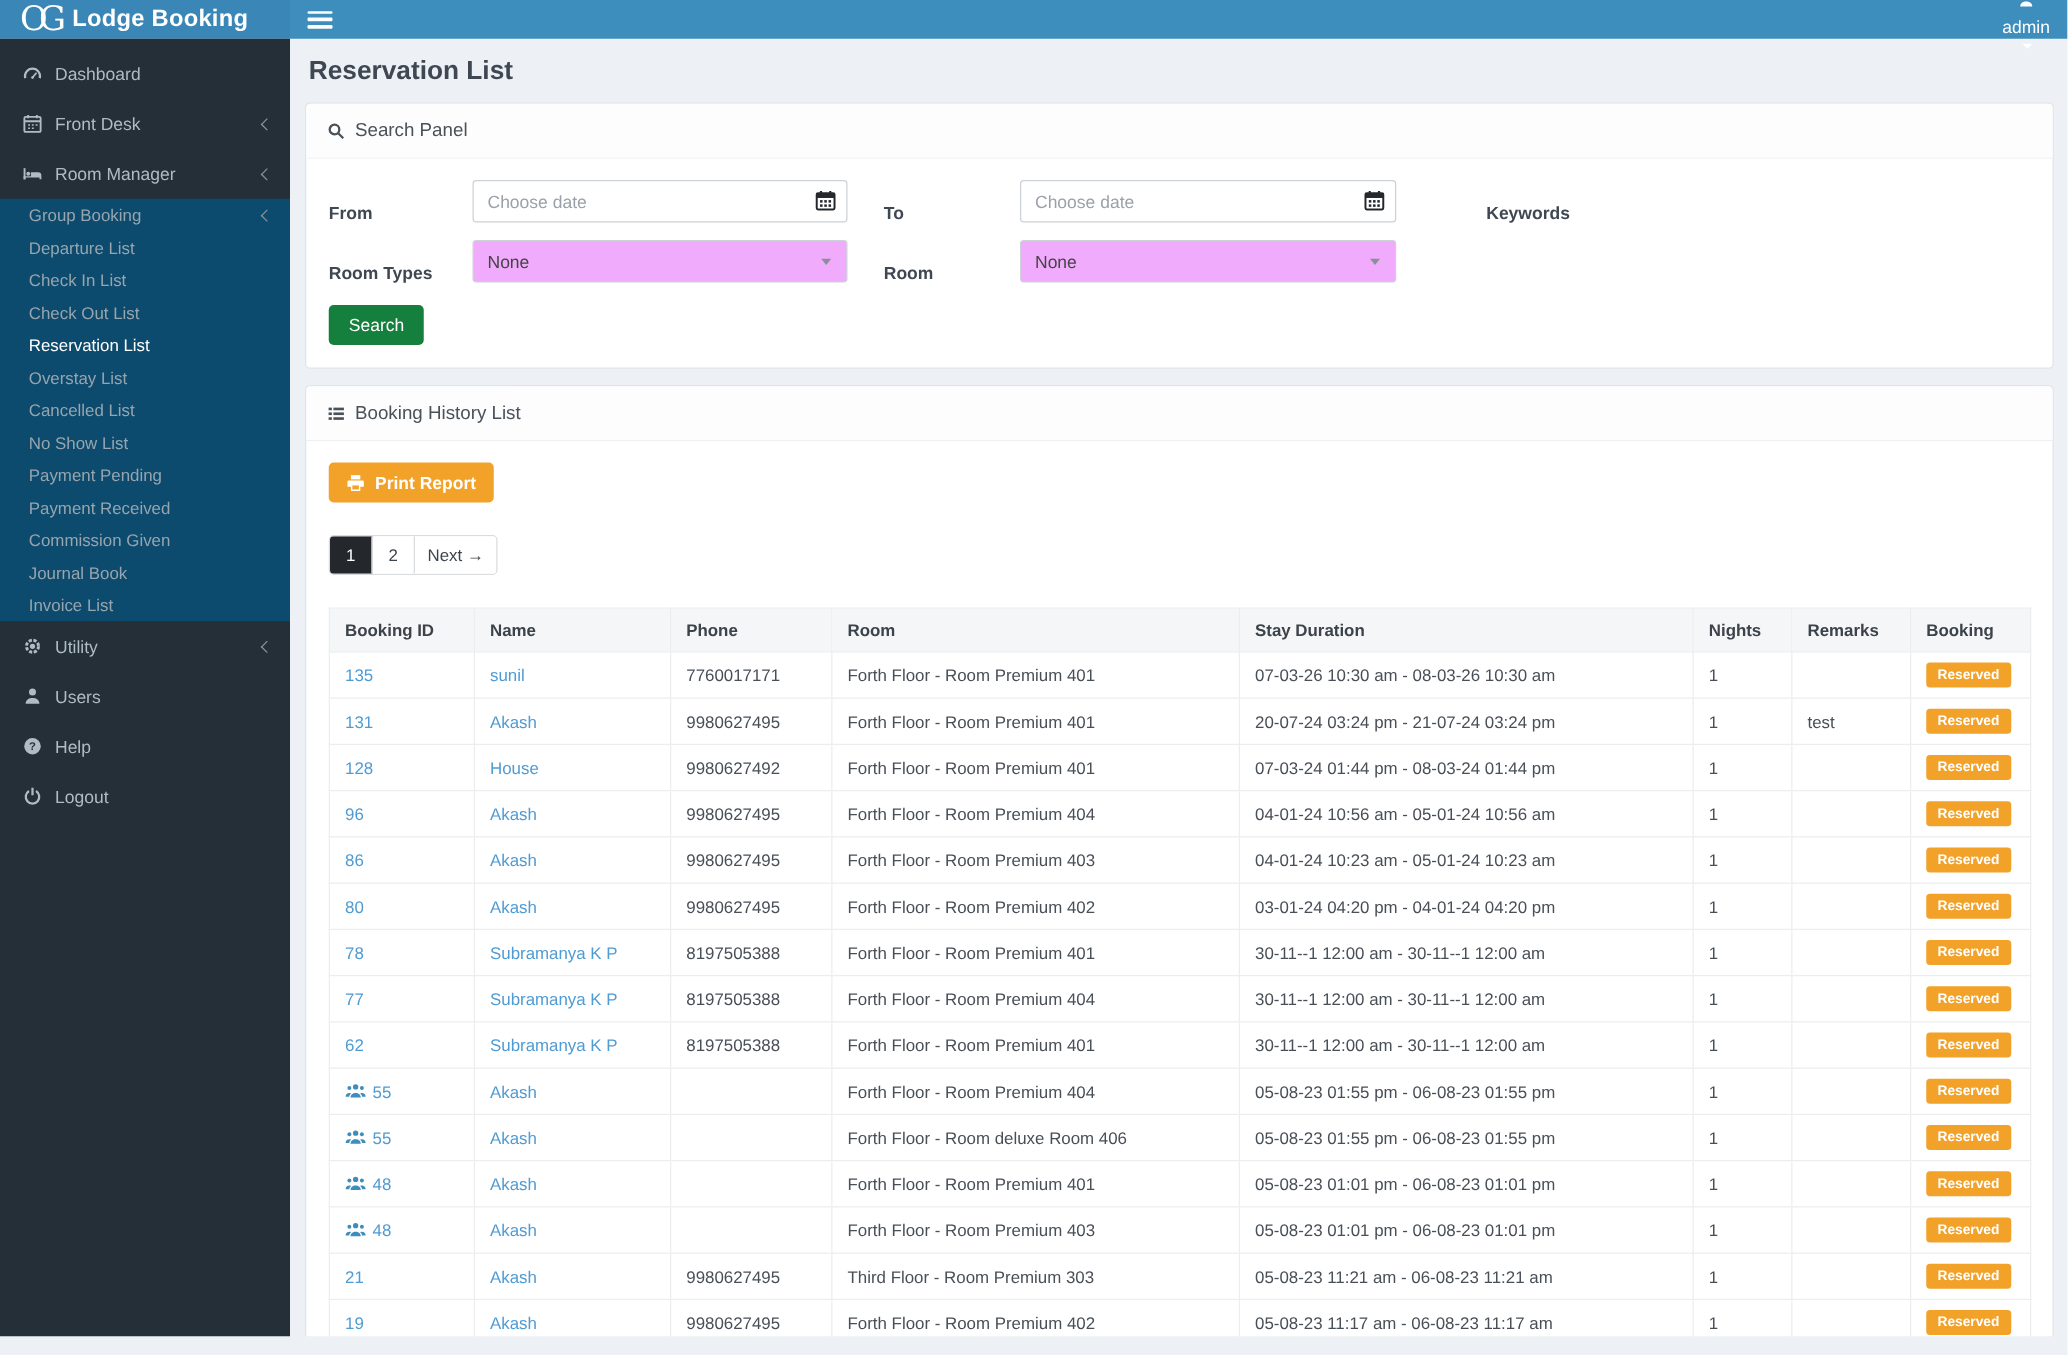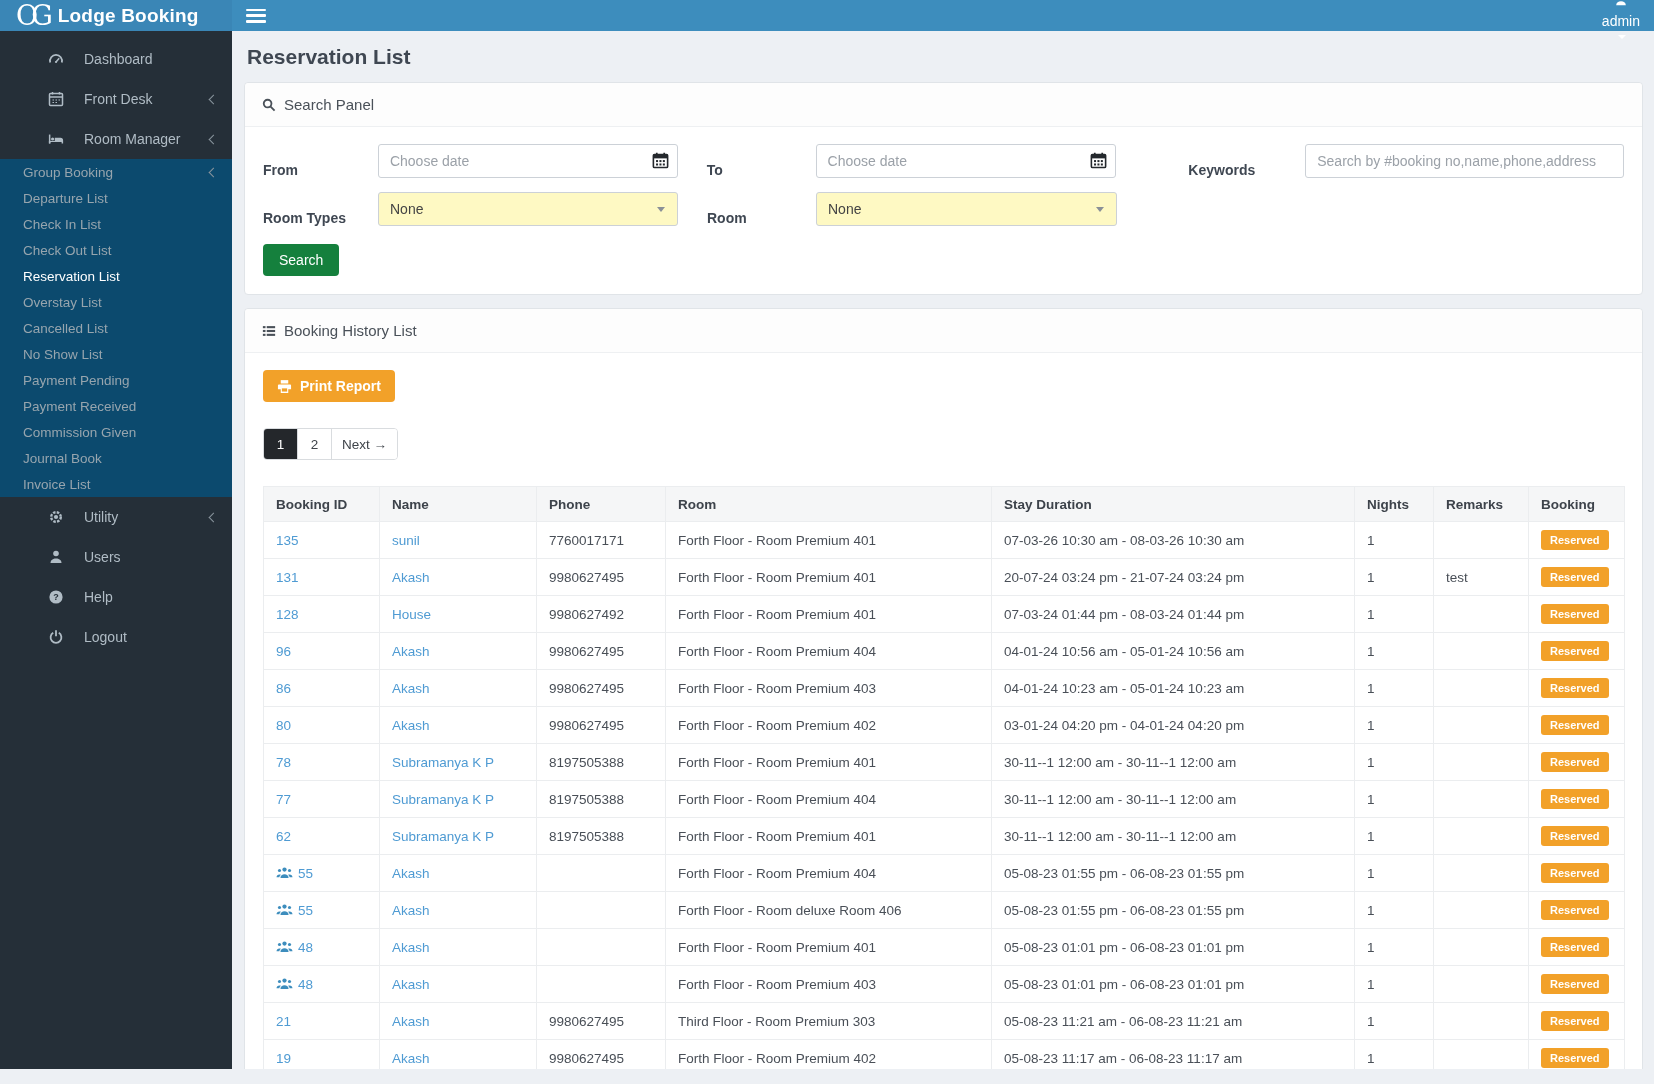--- a/index.html
+++ b/index.html
@@ -17,21 +17,21 @@
   .user-menu { display:flex; align-items:center; gap:6px; color:#fff; font-size:14px; cursor:pointer;flex-direction:column; }
   .user-menu svg { width:14px; height:14px; }
   .caret { width:0; height:0; border-left:4px solid transparent; border-right:4px solid transparent; border-top:4px solid #fff; margin-left:2px; }
 
   
   .shell { display:flex; height:1038px; }
   .sidebar { width:232px; flex-shrink:0; background:#252f38; padding-top:8px; }
   .content { flex:1; padding:12px 11px 0 12px; overflow:hidden; }
 
   
-  .side-item { display:flex; align-items:center; gap:20px; padding:12px 15px; font-size:14px; color:#b0bcc5; cursor:pointer; border-left:3px solid transparent;margin-left:30px; }
+  .side-item { display:flex; align-items:center; gap:10px; padding:12px 15px; font-size:14px; color:#b0bcc5; cursor:pointer; border-left:3px solid transparent; }
   .side-item svg { width:16px; height:16px; flex-shrink:0; }
   .side-item .lbl { flex:1; }
   .side-item.active { background:#1e272e; color:#fff; border-left-color:#3d8dbd; }
   .chev { display:inline-block; width:7px; height:7px; border-right:1.6px solid #8a959d; border-bottom:1.6px solid #8a959d; }
   .chev.left { transform:rotate(135deg); }
   .chev.down { transform:rotate(45deg); }
   .submenu { list-style:none; background:#0c4a6e; }
   .submenu li { display:flex; align-items:center; padding:5.5px 15px 5.5px 23px; font-size:13.5px; color:#97a5ae; cursor:pointer; }
   .submenu li .lbl { flex:1; }
   .submenu li.active { color:#fff; }
@@ -47,21 +47,21 @@
   
   .form-row { display:flex; align-items:flex-end; margin-bottom:14px; }
   .f-label { font-size:14px; font-weight:700; color:#3f4752; }
   .w1 { width:115px; } .w2 { width:109px; margin-left:29px; } .w3 { width:117px; margin-left:72px; }
   .field { position:relative; }
   .fd1 { width:300px; } .fd2 { width:301px; } .fd3 { width:319px; }
   .txt-input { width:100%; height:34px; border:1px solid #ccd1d7; border-radius:3px; padding:0 32px 0 11px; font-size:14px; color:#7f1d1d; font-family:inherit; background:#fff; }
   .txt-input::placeholder { color:#9ba1a8; }
   .kw-input { padding-right:10px; }
   .cal-ic { position:absolute; right:9px; top:8px; width:17px; height:17px; color:#24282d; pointer-events:none; }
-  .select { width:100%; height:34px; border:1px solid #ccd1d7; border-radius:3px; background:#fef9c3; display:flex; align-items:center; padding:0 11px; font-size:14px; color:#444; cursor:pointer; position:relative; }
+  .select { width:100%; height:34px; border:1px solid #ccd1d7; border-radius:3px; background:#f0abfc; display:flex; align-items:center; padding:0 11px; font-size:14px; color:#444; cursor:pointer; position:relative; }
   .select .caret2 { position:absolute; right:12px; width:0; height:0; border-left:4.5px solid transparent; border-right:4.5px solid transparent; border-top:5px solid #8a9097; }
   .btn { display:inline-flex; align-items:center; gap:8px; border:none; border-radius:4px; font-size:14px; font-family:inherit; cursor:pointer; }
   .btn-search { background:#15803d; color:#fff; padding:8px 16px; margin-top:2px; }
   .btn-print { background:#f2a129; color:#fff; padding:8px 14px; font-weight:600; }
   .btn-print svg { width:15px; height:15px; }
 
   
   .pager { display:inline-flex; margin:26px 0 26px 0; border-radius:4px; overflow:hidden; border:1px solid #d9dcdf; }
   .pager .pg { min-width:34px; height:30px; display:flex; align-items:center; justify-content:center; background:#fff; color:#3f444a; font-size:13.5px; padding:0 10px; cursor:pointer; border-right:1px solid #d9dcdf; }
   .pager .pg:last-child { border-right:none; }
@@ -273,23 +273,20 @@
                   <rect x="3.8" y="7.6" width="1.9" height="1.9"></rect>
                   <rect x="7" y="7.6" width="1.9" height="1.9"></rect>
                   <rect x="10.2" y="7.6" width="1.9" height="1.9"></rect>
                   <rect x="3.8" y="10.8" width="1.9" height="1.9"></rect>
                   <rect x="7" y="10.8" width="1.9" height="1.9"></rect>
                   <rect x="10.2" y="10.8" width="1.9" height="1.9"></rect>
                 </g>
               </svg>
           </span>
           <span class="f-label w3">Keywords</span>
-          <span class="field fd3">
-            <input class="txt-input kw-input" type="text" placeholder="Search by #booking no,name,phone,address" style="">
-          </span>
         </div>
         <div class="form-row" style="margin-bottom:16px;">
           <span class="f-label w1">Room Types</span>
           <span class="field fd1">
             <span class="select">
               <span>None</span>
               <span class="caret2"></span>
             </span>
           </span>
           <span class="f-label w2">Room</span>

